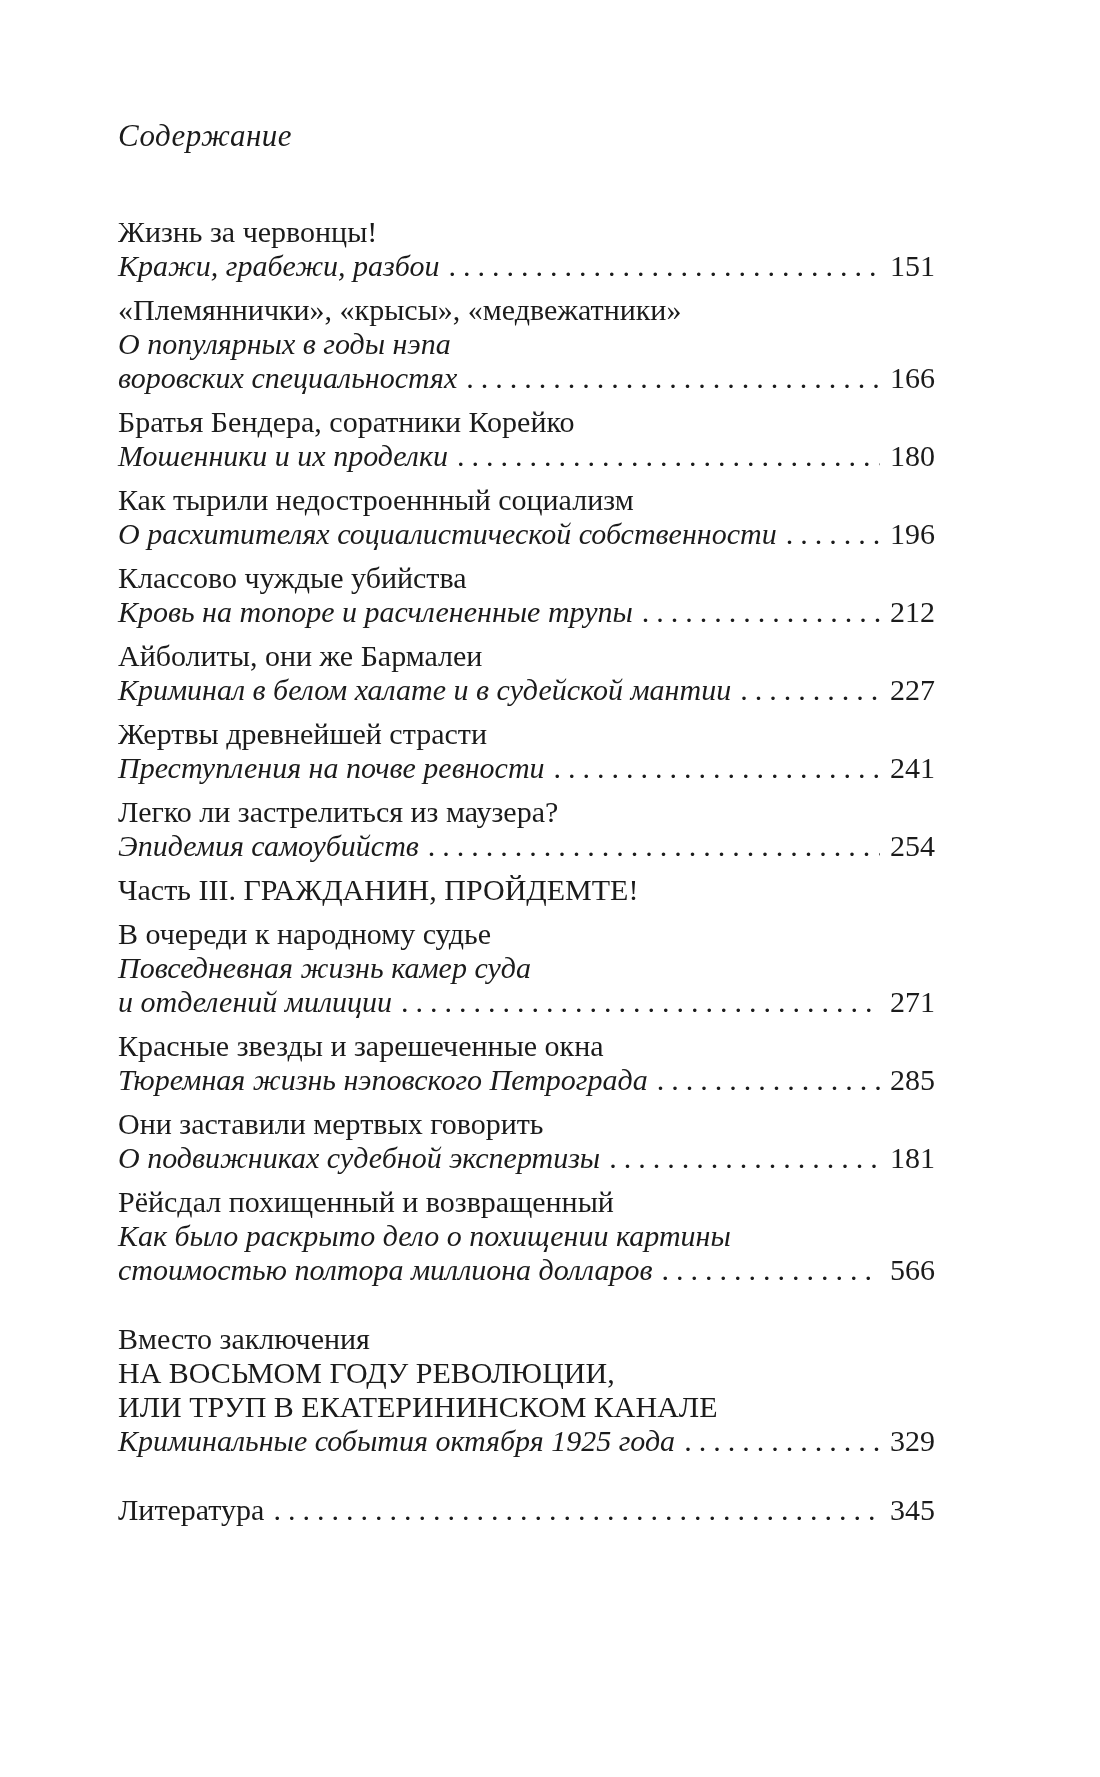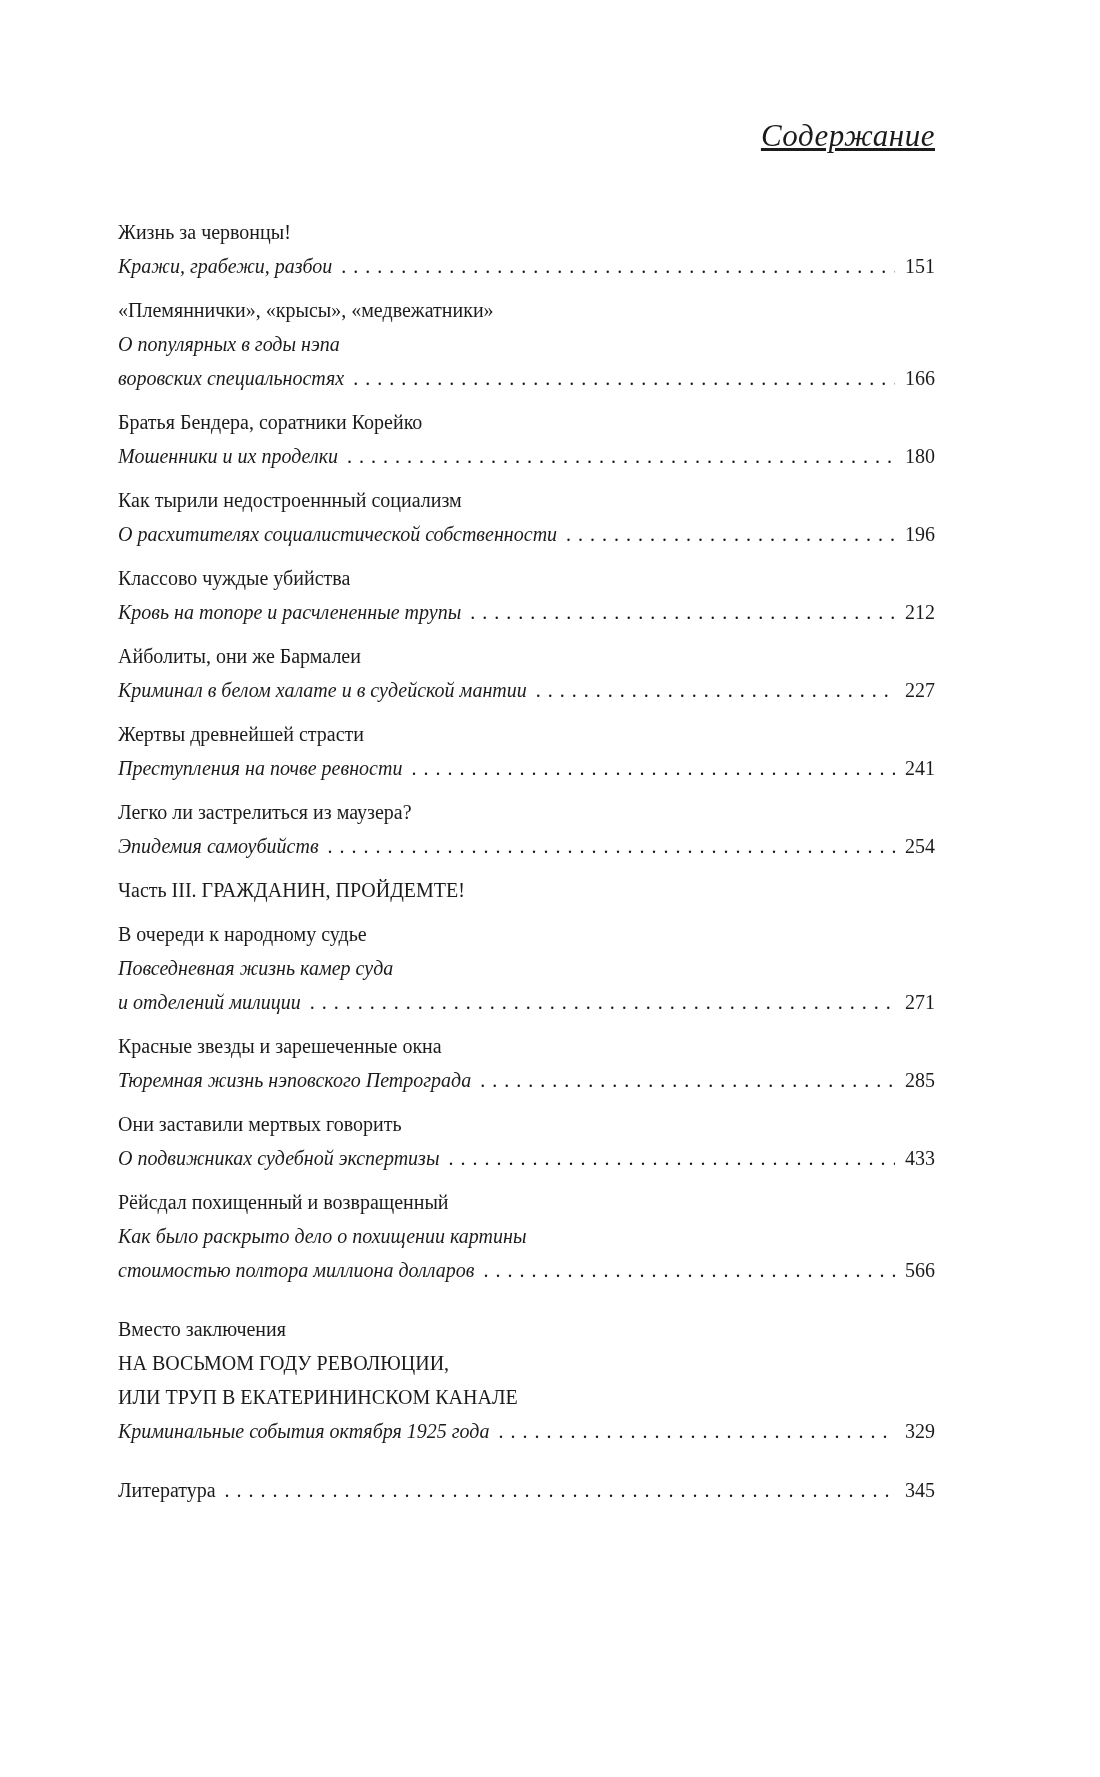--- a/index.html
+++ b/index.html
@@ -20,36 +20,35 @@
     height: 1777px;
     padding: 118px 165px 0 118px;
     background: #ffffff;
     overflow: hidden;
   }
   .toc-title {
     font-style: italic;
     font-weight: normal;
     font-size: 31px;
     line-height: 36px;
-    text-align: right;
+    text-align: left;
     margin: 0 0 61px 0;
     letter-spacing: 0.5px;
-    text-decoration: underline;
   }
   .block {
     margin: 0 0 10px 0;
   }
   .block.part {
     margin-top: 3px;
   }
   .block.large-gap {
-    margin-top: 25px;
+    margin-top: 35px;
   }
   .line {
-    font-size: 20px;
+    font-size: 30px;
     line-height: 34px;
     font-family: Liberation Serif, serif;
   }
   .line.has-page {
     display: flex;
     align-items: baseline;
   }
   .line .txt {
     white-space: nowrap;
   }
@@ -164,21 +163,21 @@
           <span class="txt">Тюремная жизнь нэповского Петрограда</span>
           <span class="dots"></span>
           <span class="pagenum">285</span>
         </div>
       </div>
       <div class="block">
         <div class="line roman"><span class="txt">Они заставили мертвых говорить</span></div>
         <div class="line italic has-page">
           <span class="txt">О подвижниках судебной экспертизы</span>
           <span class="dots"></span>
-          <span class="pagenum">433</span>
+          <span class="pagenum">181</span>
         </div>
       </div>
       <div class="block">
         <div class="line roman"><span class="txt">Рёйсдал похищенный и возвращенный</span></div>
         <div class="line italic"><span class="txt">Как было раскрыто дело о похищении картины</span></div>
         <div class="line italic has-page">
           <span class="txt">стоимостью полтора миллиона долларов</span>
           <span class="dots"></span>
           <span class="pagenum">566</span>
         </div>

